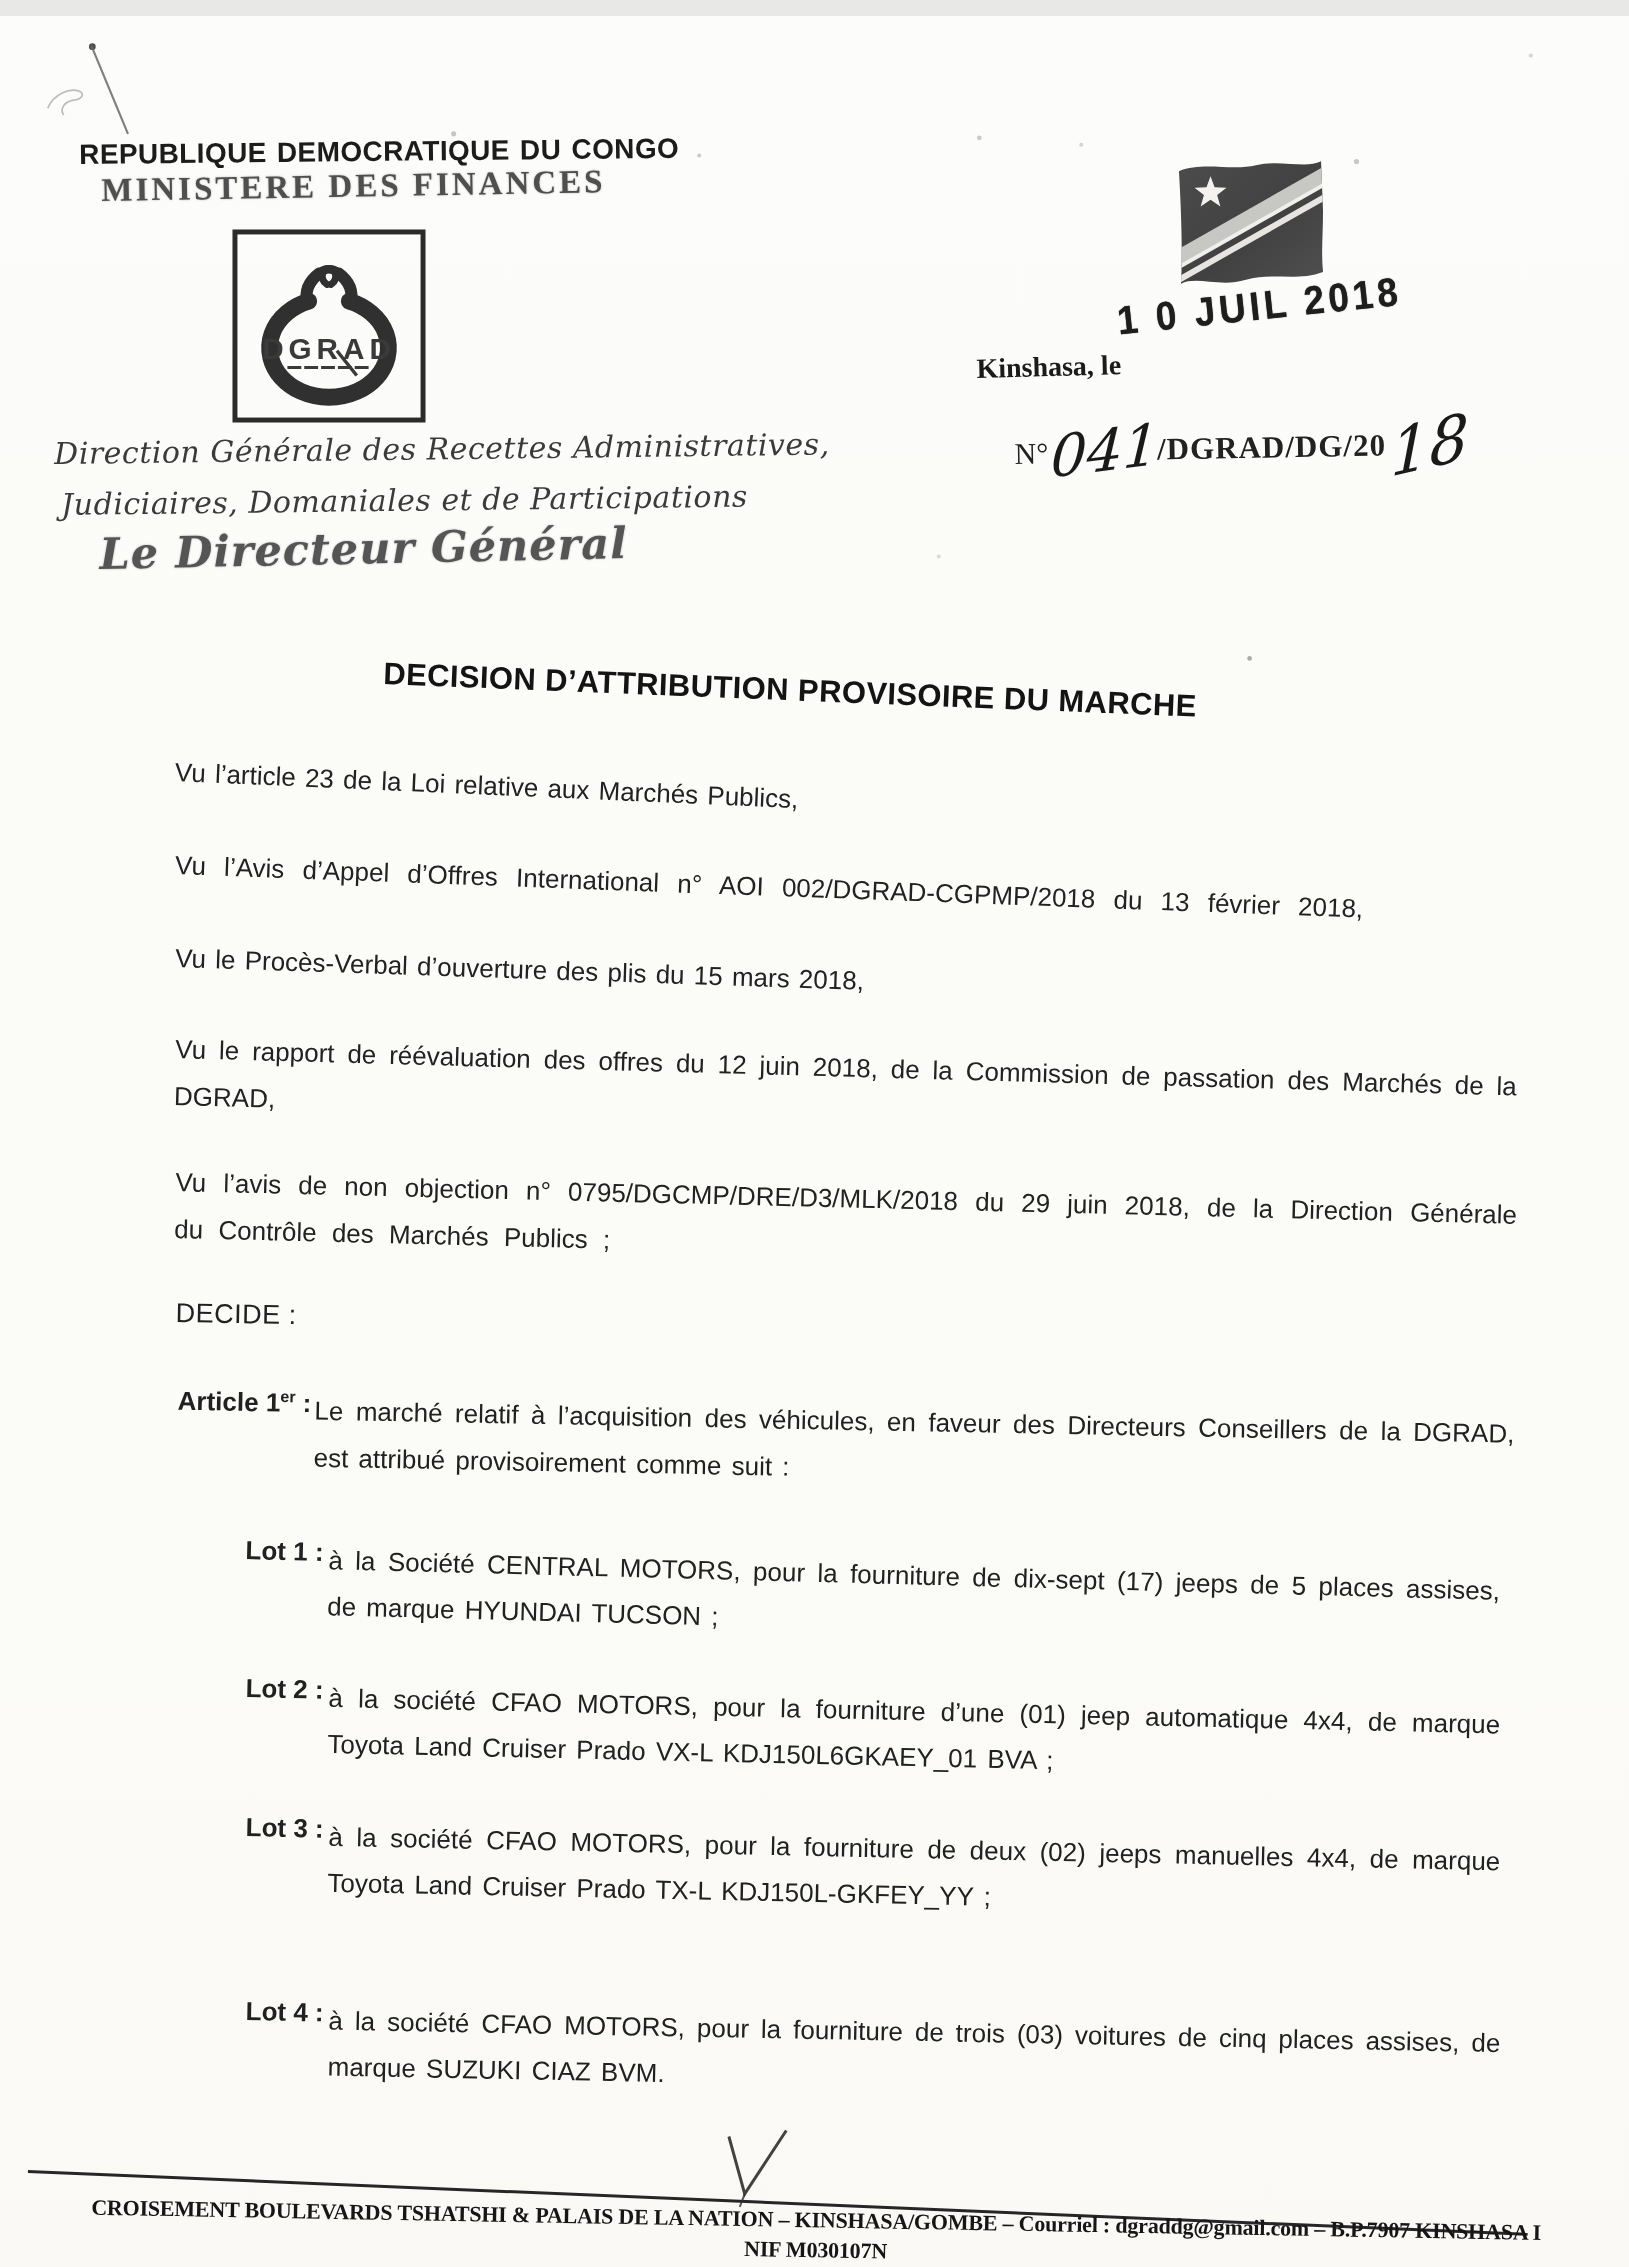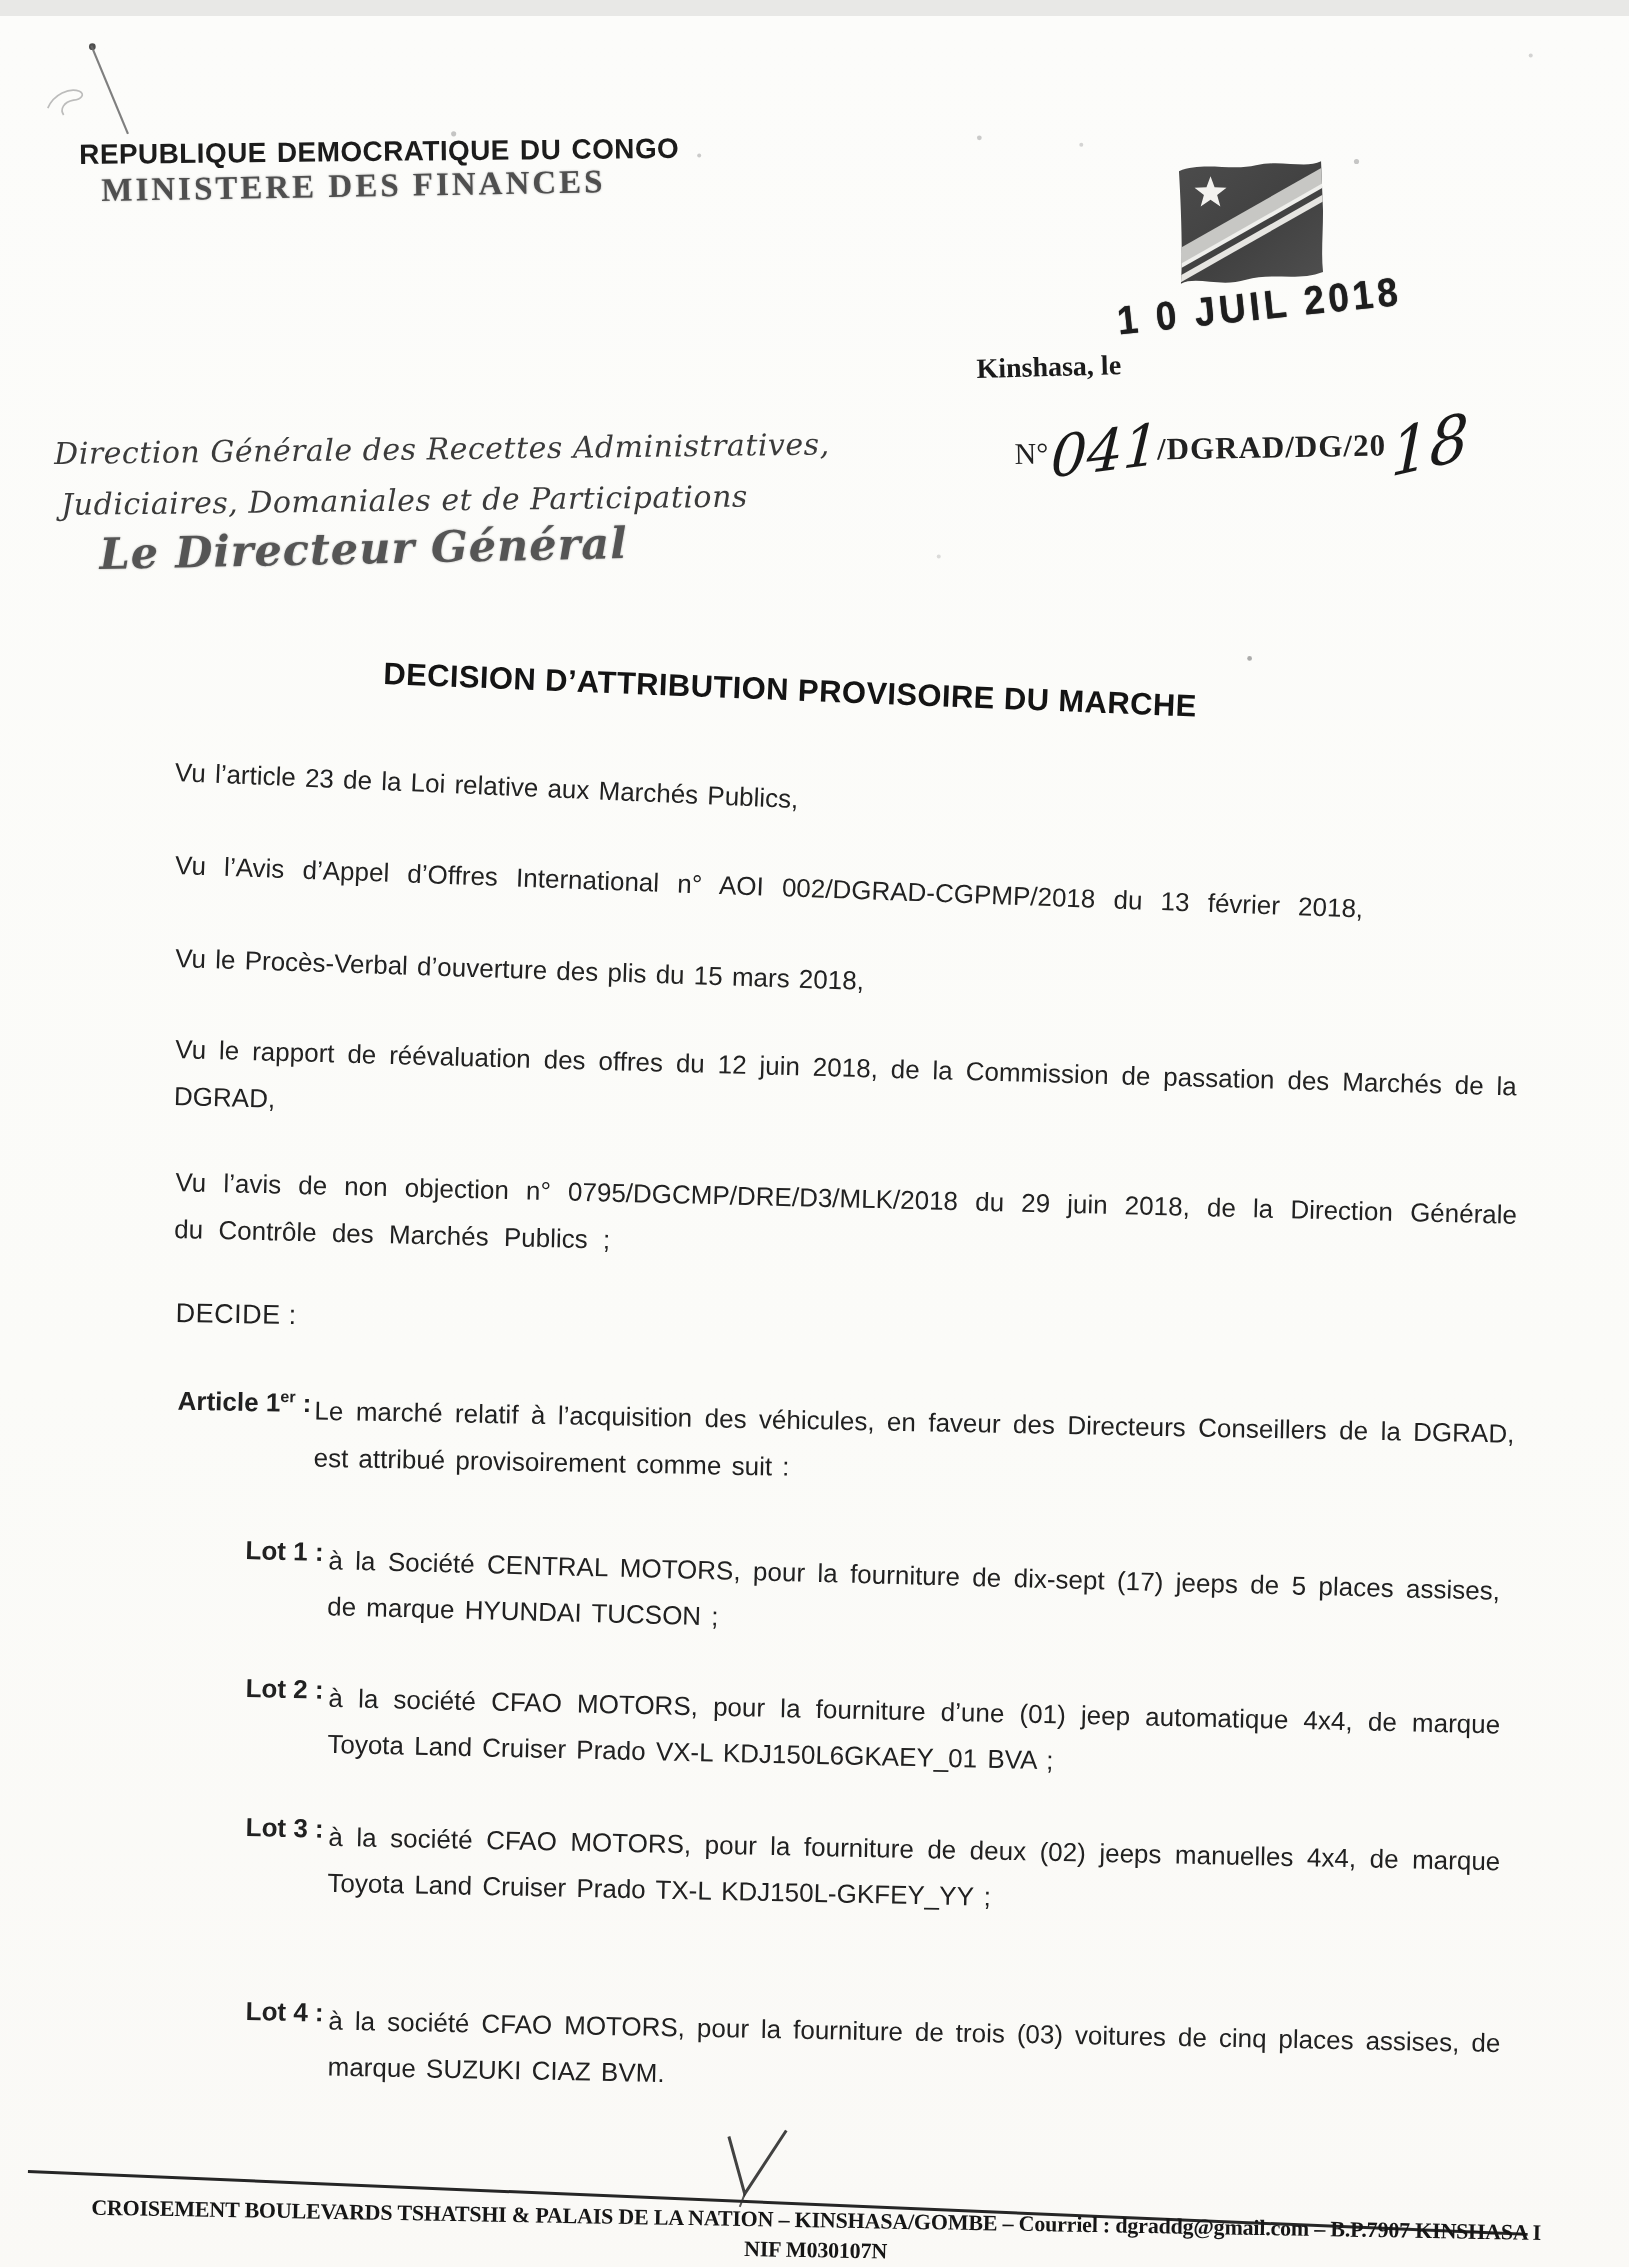--- a/index.html
+++ b/index.html
@@ -52,20 +52,35 @@
   .footer{left:54px;top:2176px;width:1525px;text-align:center;font-family:"Liberation Serif",serif;font-weight:bold;font-size:22px;line-height:30px;color:#161616;transform:rotate(1deg);letter-spacing:-0.2px;}
 </style>
 </head>
 <body>
 
 <div class="page">
 
   <div class="abs country">REPUBLIQUE DEMOCRATIQUE DU CONGO</div>
   <div class="abs ministry">MINISTERE DES FINANCES</div>
 
+  <div class="abs logo">
+    <svg width="196" height="196" viewBox="0 0 198 198">
+      <rect x="4" y="4" width="190" height="190" fill="none" stroke="#2b2b2b" stroke-width="5"></rect>
+      <path d="M 78.5,74 A 60,50 0 1 0 119.5,74" fill="none" stroke="#303030" stroke-width="17" stroke-linecap="round"></path>
+      <path d="M 77,76 Q 73,58 89,46" fill="none" stroke="#303030" stroke-width="12" stroke-linecap="round"></path>
+      <path d="M 89,46 q 9,-7 17,-3" fill="none" stroke="#303030" stroke-width="8" stroke-linecap="round"></path>
+      <path d="M 105,45 q 3,7 -4,12" fill="none" stroke="#303030" stroke-width="7" stroke-linecap="round"></path>
+      <path d="M 121,76 Q 125,58 109,46" fill="none" stroke="#303030" stroke-width="12" stroke-linecap="round"></path>
+      <path d="M 109,46 q -9,-7 -17,-3" fill="none" stroke="#303030" stroke-width="8" stroke-linecap="round"></path>
+      <path d="M 93,45 q -3,7 4,12" fill="none" stroke="#303030" stroke-width="7" stroke-linecap="round"></path>
+      <text x="99" y="132" text-anchor="middle" font-family="Liberation Sans, sans-serif" font-size="30" font-weight="600" letter-spacing="5" fill="#3a3a3a">DGRAD</text>
+      <path d="M 57,141 L 141,141" stroke="#3a3a3a" stroke-width="3" stroke-dasharray="14 3"></path>
+      <path d="M 107,124 L 127,149" stroke="#3a3a3a" stroke-width="3.5"></path>
+    </svg>
+  </div>
 
   <div class="abs script1">Direction Générale des Recettes Administratives,</div>
   <div class="abs script2">Judiciaires, Domaniales et de Participations</div>
   <div class="abs script3">Le Directeur Général</div>
 
   <div class="abs flag">
     <svg width="150" height="141" viewBox="0 0 152 142">
       <defs>
         <linearGradient id="fg" x1="0" y1="0" x2="1" y2="1">
           <stop offset="0" stop-color="#4c4c4c"></stop>

